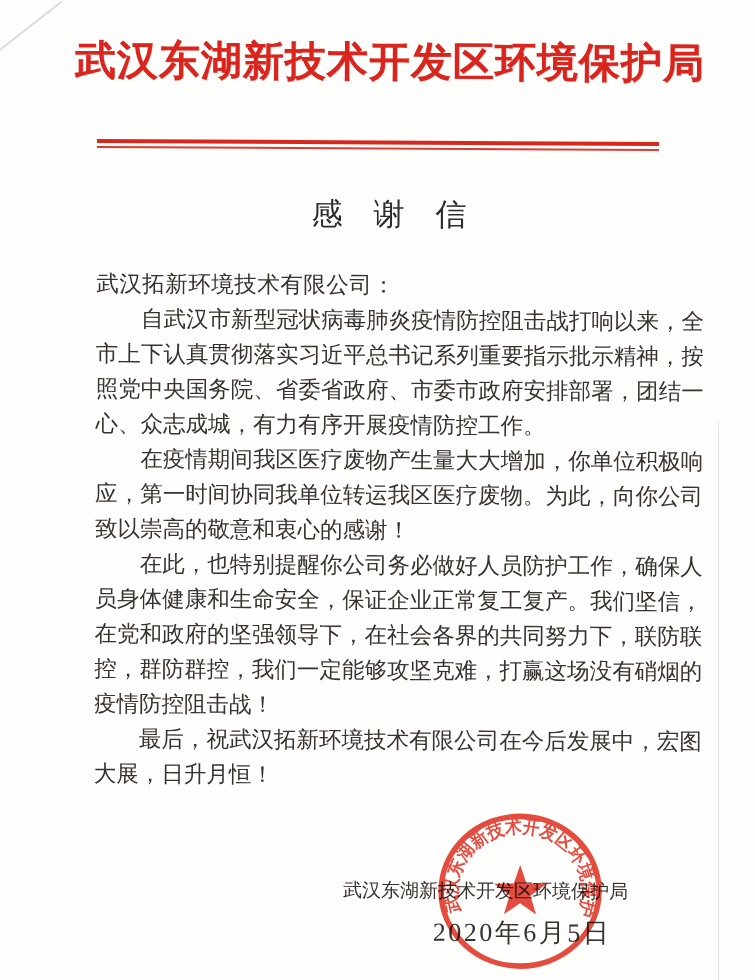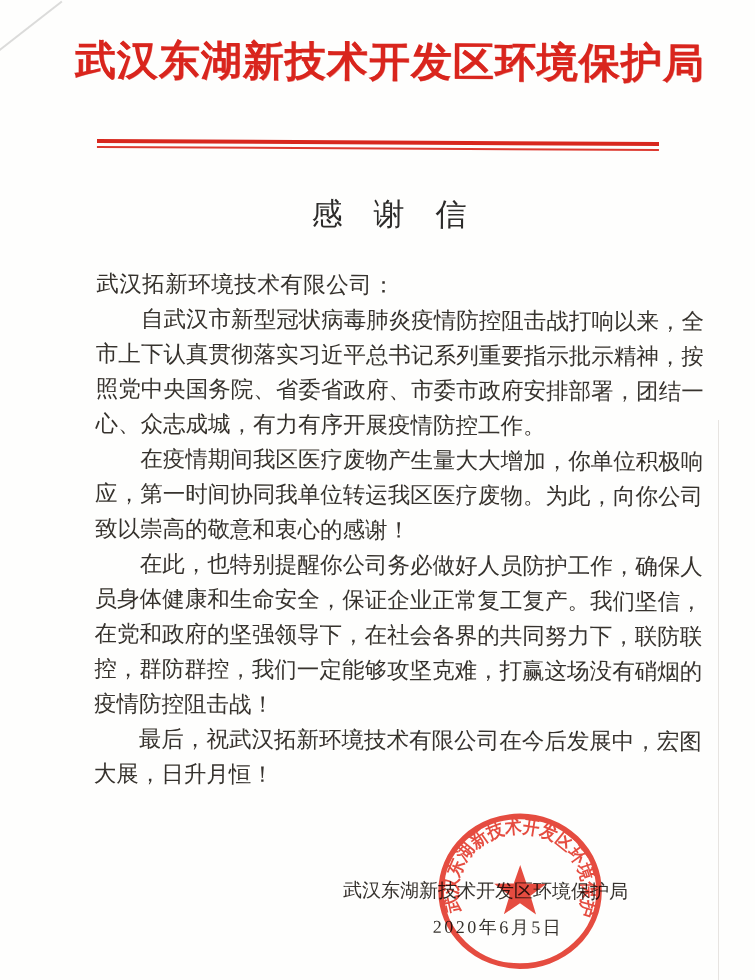--- a/index.html
+++ b/index.html
@@ -81,21 +81,21 @@
     top: 876px;
     left: 347px;
     font-size: 19px;
     color: #36322d;
     white-space: nowrap;
   }
   .date {
     position: absolute;
     top: 913px;
     left: 437px;
-    font-size: 18px;
+    font-size: 26px;
     letter-spacing: 2.5px;
     color: #36322d;
     white-space: nowrap;
   }
   
   .seal {
     position: absolute;
     top: 808px;
     left: 440px;
     width: 168px;

